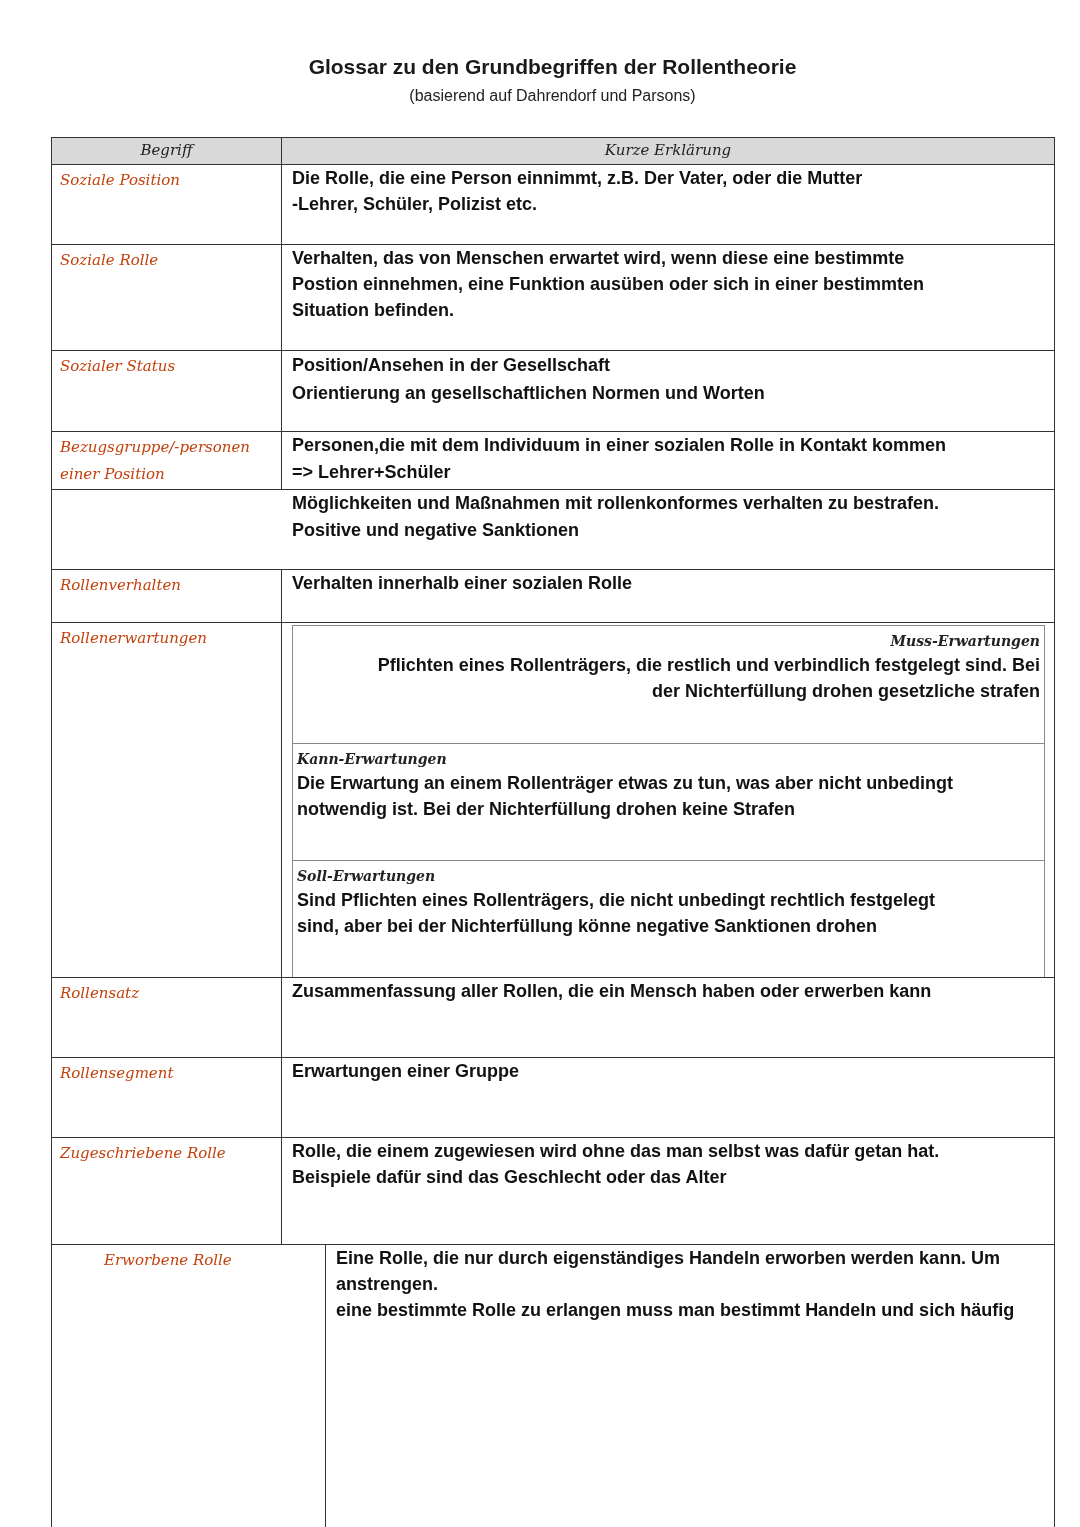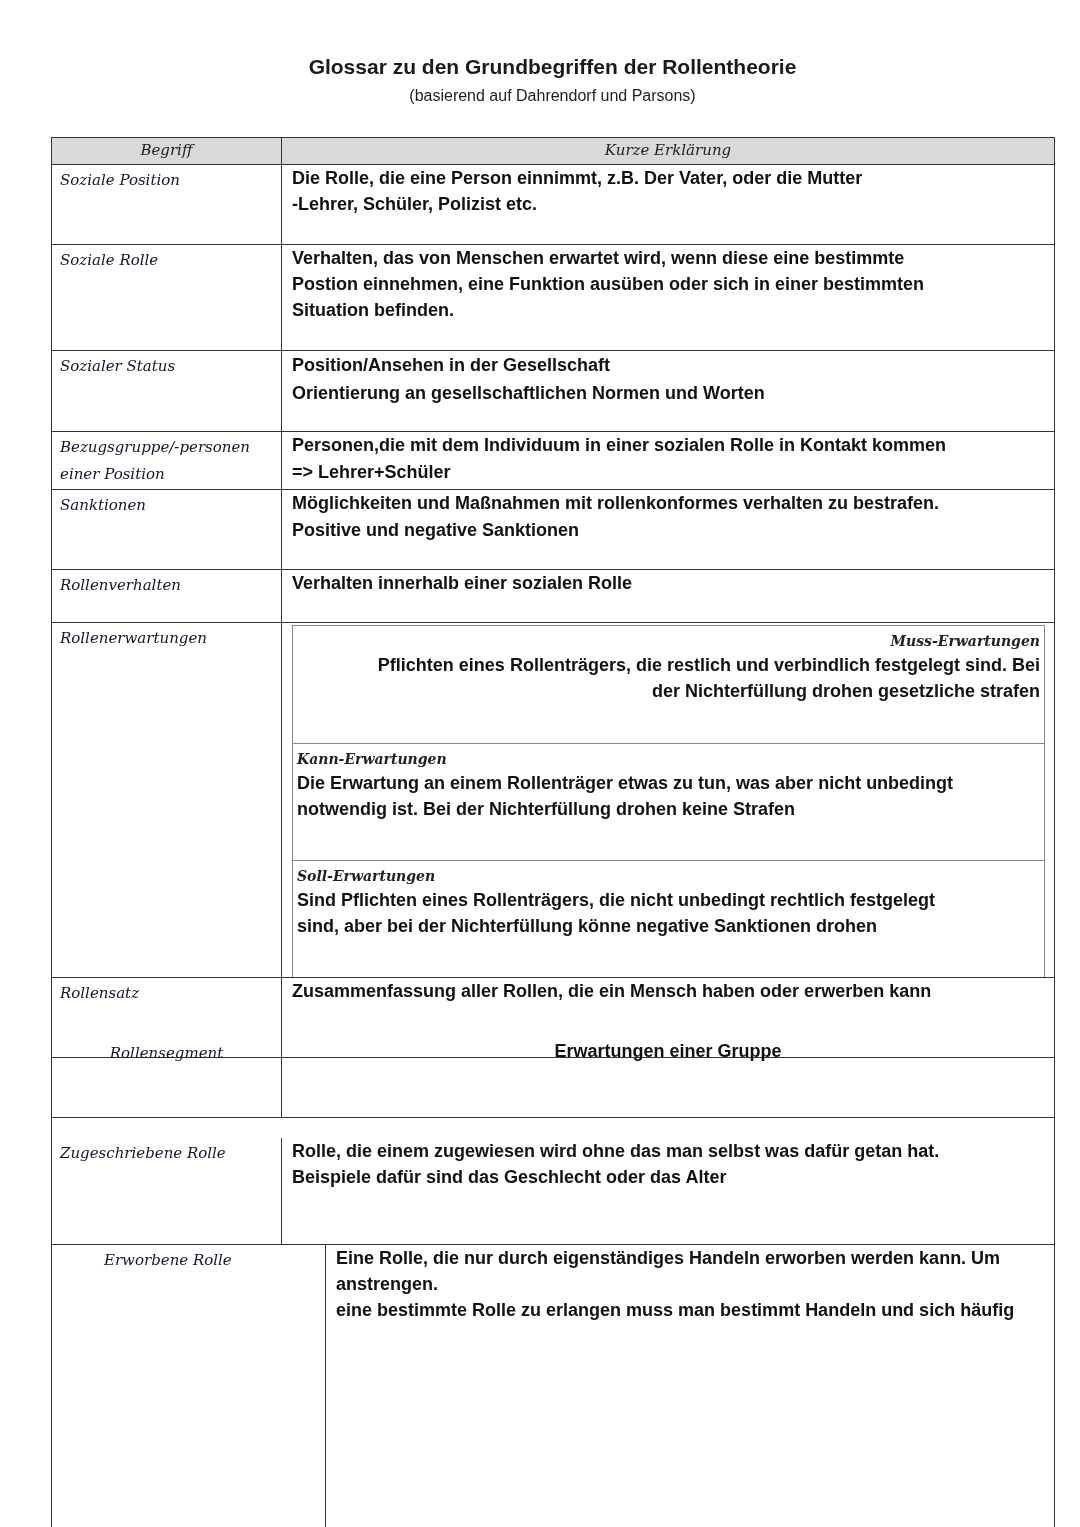--- a/index.html
+++ b/index.html
@@ -14,21 +14,21 @@
     }
     .glossary-table {
       position: absolute; left: 51px; top: 137px; width: 1004px; height: 1506px;
       border: 1.5px solid #333; box-sizing: border-box;
     }
     .row { position: absolute; left: 0; right: 0; border-bottom: 1.5px solid #333; box-sizing: border-box; }
     .row:last-child { border-bottom: none; margin-left: 44px; }
     .col-term {
       position: absolute; left: 0; top: 0; bottom: 0; width: 230px;
       border-right: 1.5px solid #333; box-sizing: border-box; padding: 2px 8px;
-      font-family: "DejaVu Serif", serif; font-style: italic; font-size: 15px; color: #0f172a; line-height: 27px;
+      font-family: "DejaVu Serif", serif; font-style: italic; font-size: 15px; color: #c2410c; line-height: 27px;
     }
     .col-def {
       position: absolute; left: 230px; right: 0; top: 0; bottom: 0; box-sizing: border-box;
       padding: 0 10px; font-family: "Liberation Sans", sans-serif; font-weight: bold; font-size: 18px;
       line-height: 26px; color: #111;
     }
     .header-row { background: #d9d9d9; }
     .header-row .col-term, .header-row .col-def {
       text-align: center; font-family: "DejaVu Serif", serif; font-style: italic; font-weight: normal;
       font-size: 15px; line-height: 25px; color: #222; padding: 0;
@@ -89,21 +89,20 @@
       <div>Bezugsgruppe/-personen</div>
       <div>einer Position</div>
     </div>
     <div class="col-def" style="line-height:27px;">
       <div>Personen,die mit dem Individuum in einer sozialen Rolle in Kontakt kommen</div>
       <div>=&gt; Lehrer+Schüler</div>
     </div>
   </div>
 
   <div class="row" style="top:352px;height:80px;">
-    <div class="col-term">Sanktionen</div>
     <div class="col-def" style="line-height:27px;">
       <div>Möglichkeiten und Maßnahmen mit rollenkonformes verhalten zu bestrafen.</div>
       <div>Positive und negative Sanktionen</div>
     </div>
   </div>
 
   <div class="row" style="top:432px;height:53px;">
     <div class="col-term">Rollenverhalten</div>
     <div class="col-def">
       <div>Verhalten innerhalb einer sozialen Rolle</div>
@@ -133,21 +132,21 @@
     </div>
   </div>
 
   <div class="row" style="top:840px;height:80px;">
     <div class="col-term">Rollensatz</div>
     <div class="col-def">
       <div>Zusammenfassung aller Rollen, die ein Mensch haben oder erwerben kann</div>
     </div>
   </div>
 
-  <div class="row" style="top:900px;height:80px;text-align:center;">
+  <div class="row" style="top:920px;height:80px;">
     <div class="col-term">Rollensegment</div>
     <div class="col-def">
       <div>Erwartungen einer Gruppe</div>
     </div>
   </div>
 
   <div class="row" style="top:1000px;height:107px;">
     <div class="col-term">Zugeschriebene Rolle</div>
     <div class="col-def">
       <div>Rolle, die einem zugewiesen wird ohne das man selbst was dafür getan hat.</div>

